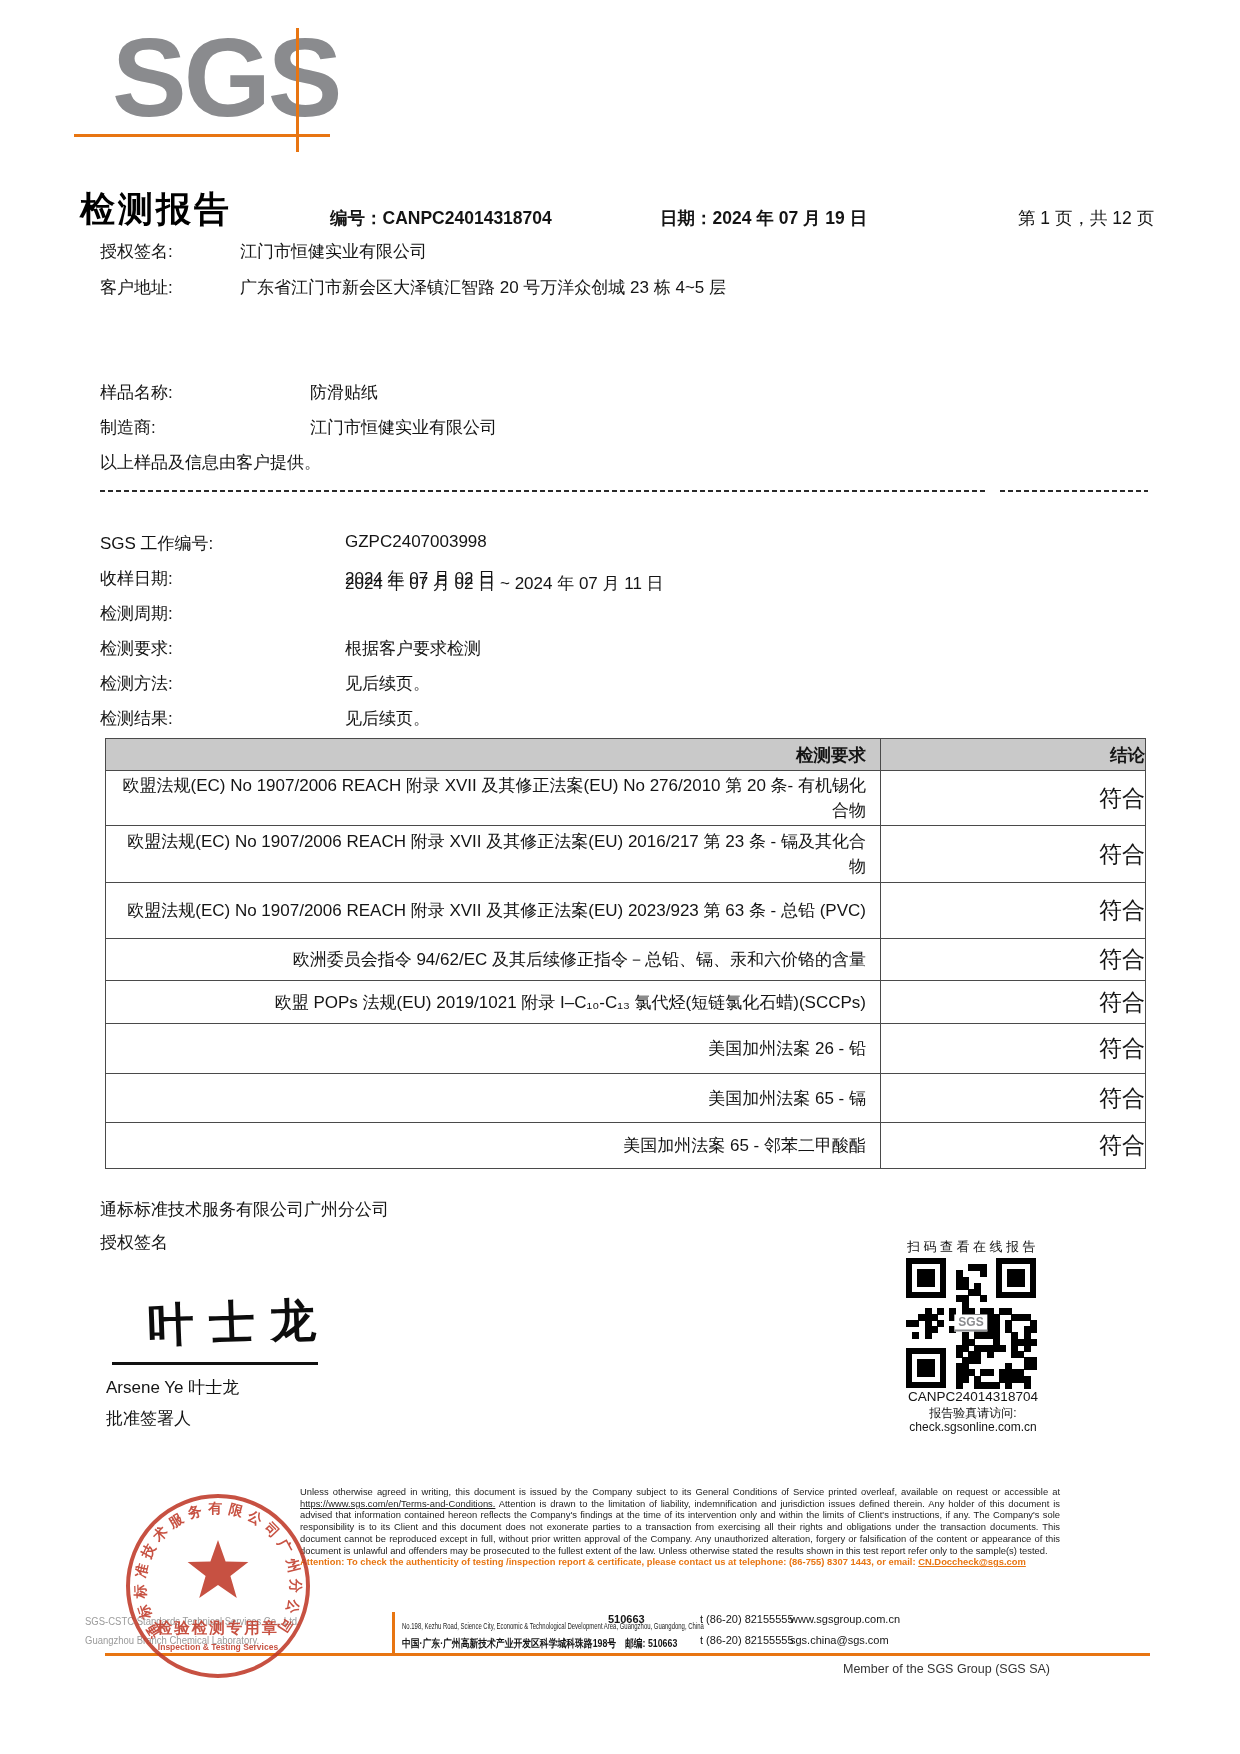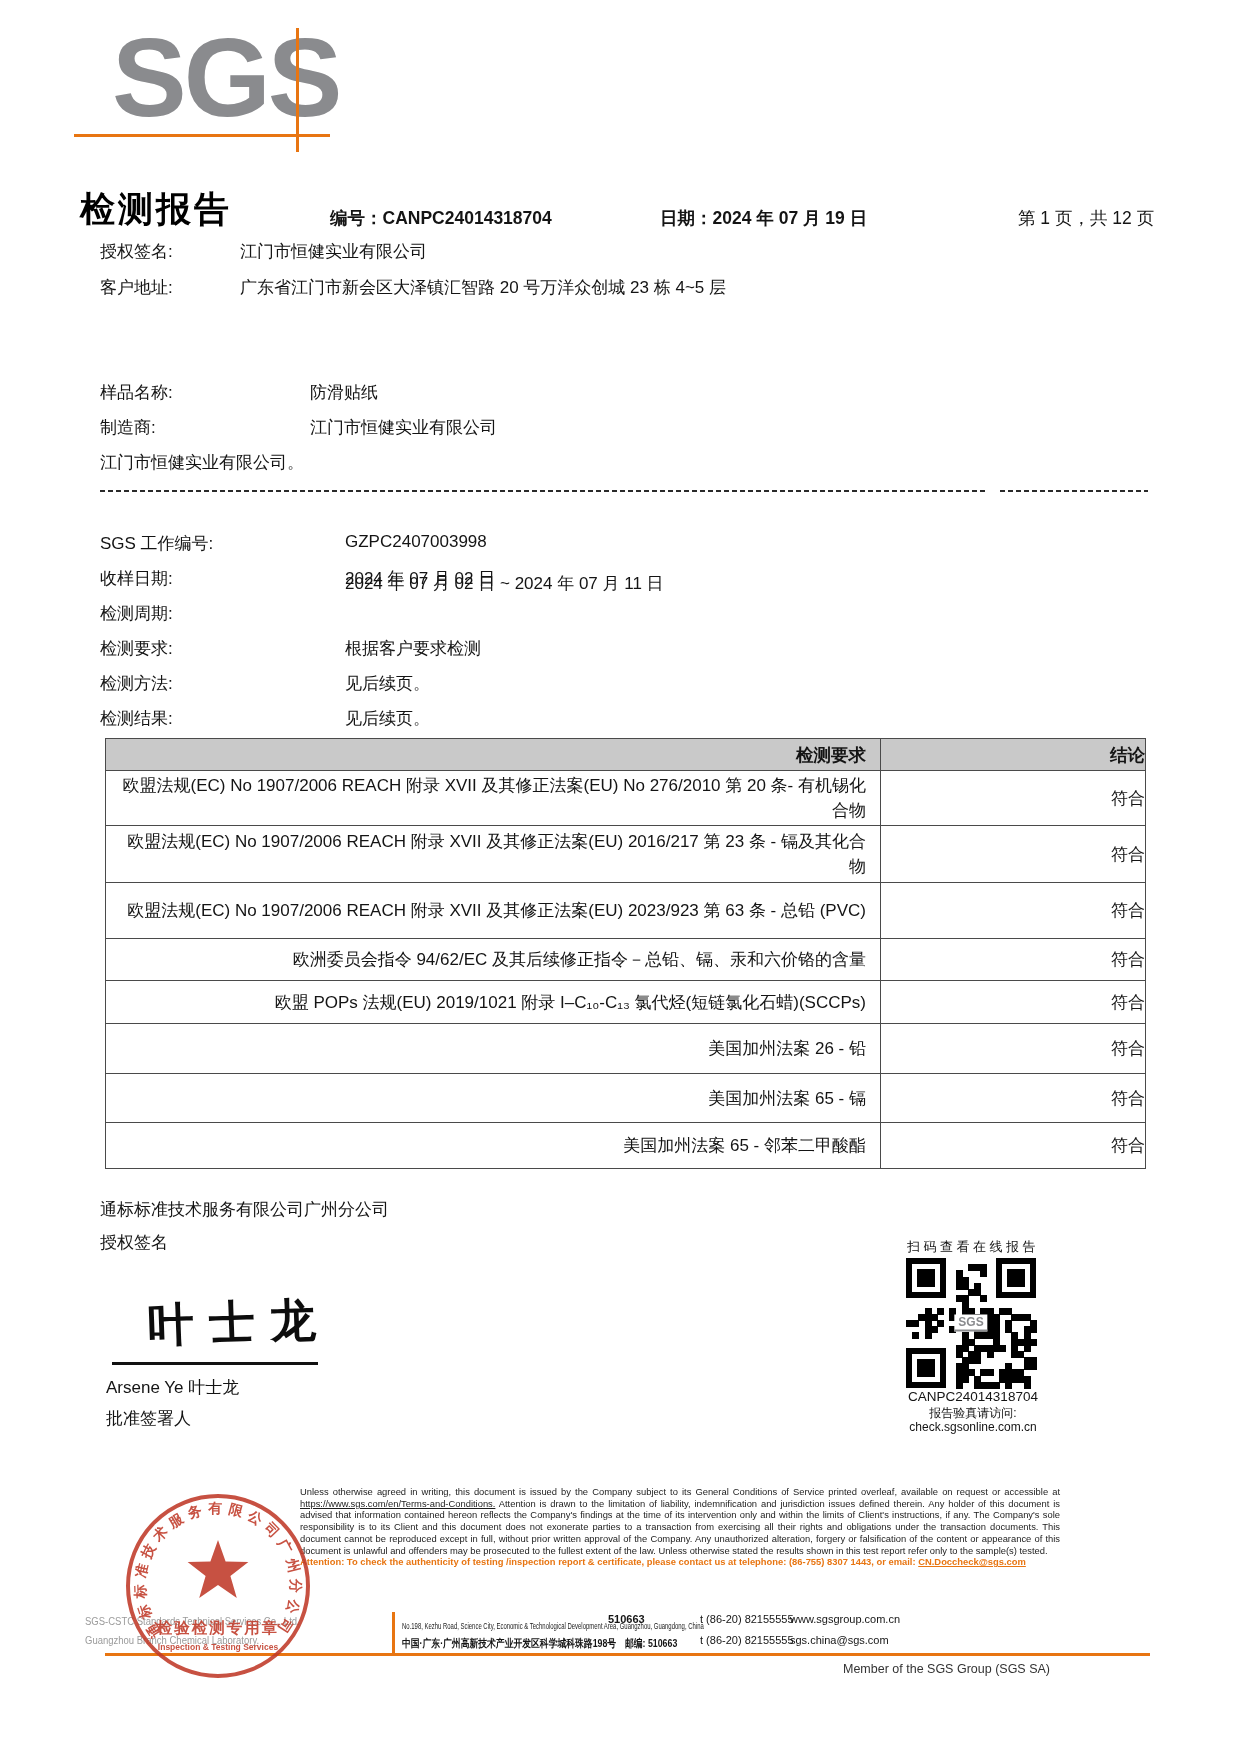--- a/index.html
+++ b/index.html
@@ -23,21 +23,21 @@
   .lbl { font-size:17px; white-space:nowrap; }
   .val { font-size:17px; white-space:nowrap; font-weight:500; }
   .dash-line { height:2px; background:repeating-linear-gradient(90deg,#2a2a2a 0 5px,transparent 5px 8px); }
   
   table.results { border-collapse:collapse; table-layout:fixed; width:1040px; }
   table.results th, table.results td { border:1.5px solid #4a4a4a; vertical-align:middle;text-align:right; }
   table.results thead th { background:#c9c9c9; font-size:17.5px; font-weight:700; height:32px; }
   th.h-req { text-align:left; padding:0 14px; }
   th.h-concl { text-align:center; }
   td.req { font-size:17px; line-height:25px; padding:2px 14px; font-weight:500; }
-  td.concl { text-align:center; font-size:17px; font-weight:500; }
+  td.concl { text-align:center; font-size:23px; font-weight:500; }
   
   .sig-script { font-size:46px; font-weight:900; letter-spacing:15px; transform:rotate(-2deg); display:inline-block; color:#0d0d0d; }
   .sig-underline { width:206px; height:2.5px; background:#111; }
   
   .qr-caption { width:150px; text-align:center; font-size:13px; letter-spacing:3.5px; font-weight:500; white-space:nowrap; }
   .qr-box { width:130px; height:130px; background:#fff; position:relative; }
   .qr-box b { position:absolute; background:#000; }
   .finder { position:absolute; width:40px; height:40px; border:6px solid #000; }
   .finder::after { content:""; position:absolute; inset:5px; background:#000; }
   .qr-center-label { position:absolute; left:50%; top:50%; transform:translate(-50%,-50%);
@@ -75,21 +75,21 @@
 
   <div class="abs lbl" style="left:100px; top:240px;">授权签名:</div>
   <div class="abs val" style="left:240px; top:240px;">江门市恒健实业有限公司</div>
   <div class="abs lbl" style="left:100px; top:276px;">客户地址:</div>
   <div class="abs val" style="left:240px; top:276px;">广东省江门市新会区大泽镇汇智路 20 号万洋众创城 23 栋 4~5 层</div>
 
   <div class="abs lbl" style="left:100px; top:381px;">样品名称:</div>
   <div class="abs val" style="left:310px; top:381px;">防滑贴纸</div>
   <div class="abs lbl" style="left:100px; top:416px;">制造商:</div>
   <div class="abs val" style="left:310px; top:416px;">江门市恒健实业有限公司</div>
-  <div class="abs lbl" style="left:100px; top:451px;">江门市恒健实业有限公司。</div>
+  <div class="abs lbl" style="left:100px; top:451px;">以上样品及信息由客户提供。</div>
 
   <div class="abs dash-line" style="left:100px; top:490px; width:885px;"></div>
   <div class="abs dash-line" style="left:1000px; top:490px; width:148px;"></div>
 
   <div class="abs lbl" style="left:100px; top:532px;">SGS 工作编号:</div>
   <div class="abs val" style="left:345px; top:532px;">GZPC2407003998</div>
   <div class="abs lbl" style="left:100px; top:567px;">收样日期:</div>
   <div class="abs val" style="left:345px; top:567px;">2024 年 07 月 02 日</div>
   <div class="abs lbl" style="left:100px; top:602px;">检测周期:</div>
   <div class="abs val" style="left:345px; top:572px;">2024 年 07 月 02 日 ~ 2024 年 07 月 11 日</div>

